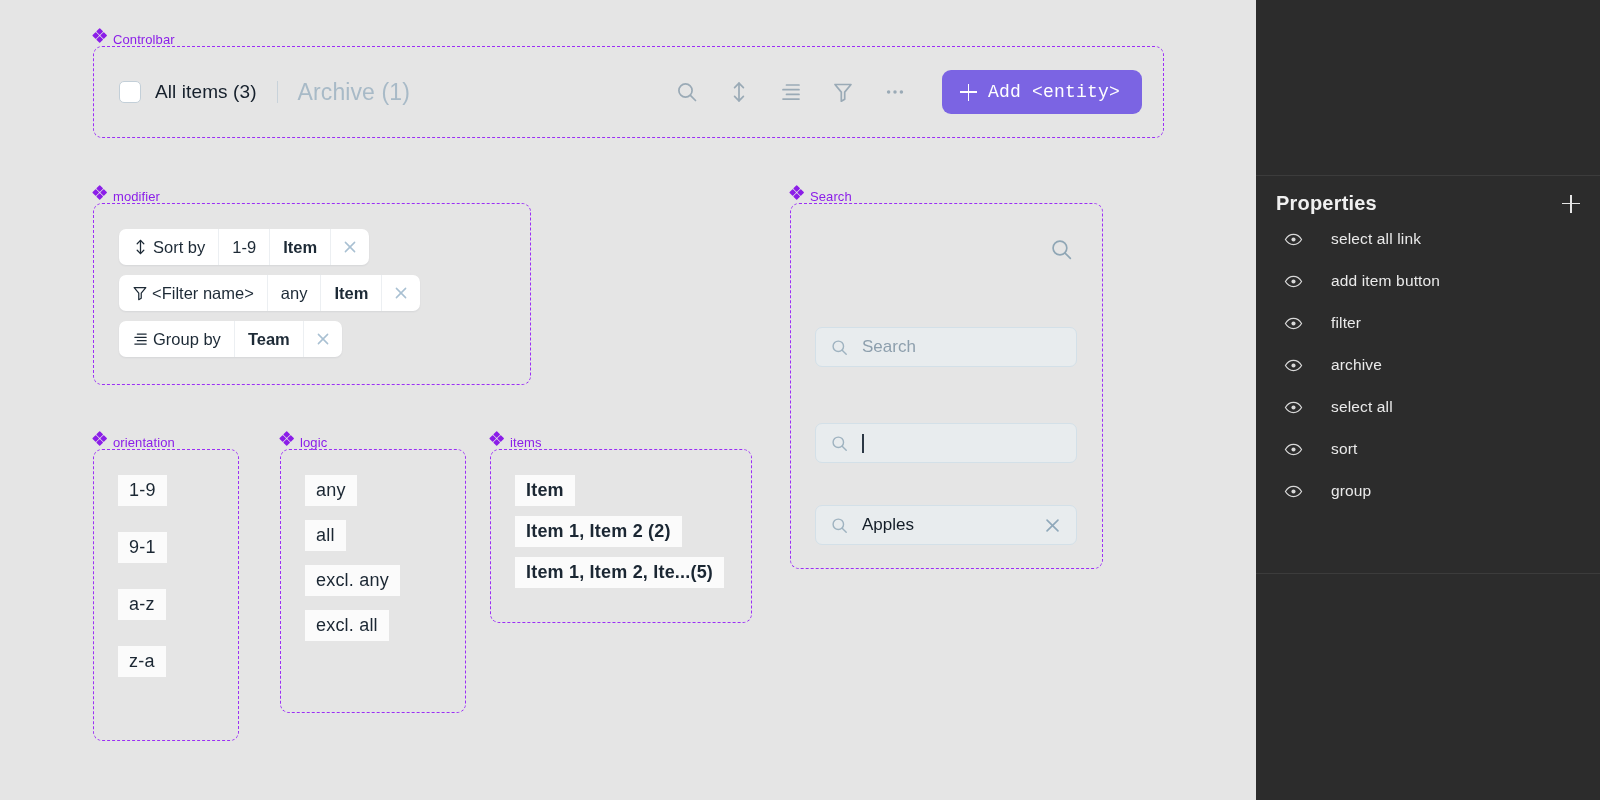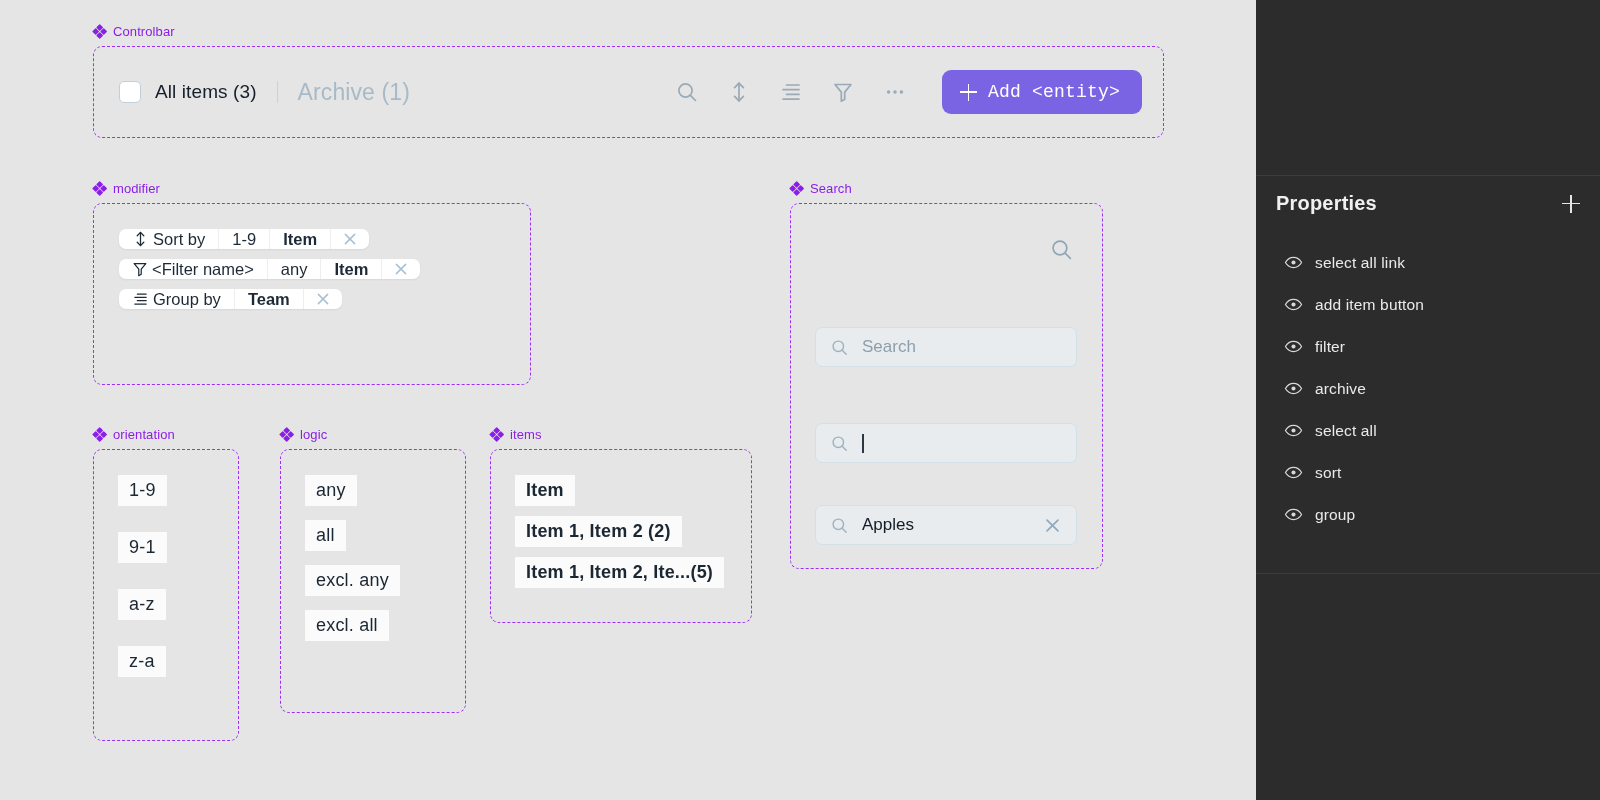--- a/index.html
+++ b/index.html
@@ -11,21 +11,21 @@
   }
   .canvas { position: absolute; left: 0; top: 0; width: 1256px; height: 800px; background: #e5e5e5; }
 
   
   .frame { position: absolute; }
   .frame-label {
     position: absolute; top: -22px; left: 0;
     display: flex; align-items: center; gap: 7px;
     font-size: 13px; color: #8b1ee8; white-space: nowrap;
   }
-  .frame-label .txt { font-size: 13px; color: #8b1ee8; letter-spacing: .1px; }
+  .frame-label .txt { font-size: 13px; color: #8b1ee8; letter-spacing: .1px; margin-top: 8px; }
   .comp-icon { width: 13px; height: 13px; position: relative; flex: 0 0 13px; }
   .comp-icon i {
     position: absolute; width: 5.4px; height: 5.4px; background: #8b1ee8;
     transform: rotate(45deg); border-radius: .7px;
   }
   .comp-icon i.t { left: 3.8px; top: -0.4px; }
   .comp-icon i.b { left: 3.8px; top: 7.6px; }
   .comp-icon i.l { left: -0.2px; top: 3.6px; }
   .comp-icon i.r { left: 7.8px; top: 3.6px; }
   .frame-box {
@@ -71,21 +71,21 @@
   .plus-glyph::before { left: 0; top: 7.6px; width: 17px; height: 1.9px; }
   .plus-glyph::after  { top: 0; left: 7.6px; height: 17px; width: 1.9px; }
 
   
   #modifier-frame { left: 93px; top: 203px; width: 438px; height: 182px; }
   .modifier-list { position: absolute; left: 26px; top: 26px; display: flex; flex-direction: column; gap: 10px; align-items: flex-start; }
   .chip {
     display: flex; align-items: stretch;
     background: #fff; border-radius: 7px; overflow: hidden;
     box-shadow: 0 1px 2px rgba(20,35,50,.07);
-    height: 20px;
+    height: 36px;
   }
   .chip .seg {
     display: flex; align-items: center; gap: 9px;
     padding: 0 13px; font-size: 16.5px; color: #1d2a36;
     border-left: 1px solid #eceff2; white-space: nowrap;
   }
   .chip .seg:first-child { border-left: none; }
   .chip .seg.bold { font-weight: 700; }
   .chip .seg.close { color: #a9c0d2; padding: 0 11px; }
   .chip .seg.ico { padding-right: 4px; }
@@ -132,21 +132,21 @@
     position: absolute; left: 20px; right: 18px; top: 192px;
     display: flex; align-items: center;
   }
   .panel-title { font-size: 20px; font-weight: 700; color: #f0f0f0; letter-spacing: .2px; }
   .panel-plus { margin-left: auto; width: 22px; height: 22px; position: relative; }
   .panel-plus::before, .panel-plus::after { content: ""; position: absolute; background: #e6e6e6; }
   .panel-plus::before { left: 2px; top: 10.2px; width: 18px; height: 1.6px; }
   .panel-plus::after  { top: 2px; left: 10.2px; height: 18px; width: 1.6px; }
   .prop-list { position: absolute; left: 20px; right: 16px; top: 230px; }
   .prop-row {
-    display: flex; align-items: flex-end; gap: 12px;
+    display: flex; align-items: flex-start; gap: 28px;
     height: 42px; padding-left: 8px;
   }
   .prop-row .eye { color: #d8d8d8; display: flex; flex: 0 0 auto; }
   .prop-row .plabel { font-size: 15.5px; color: #eaeaea; letter-spacing: .15px; }
 </style>
 </head>
 <body>
 
 <div class="canvas">
 

